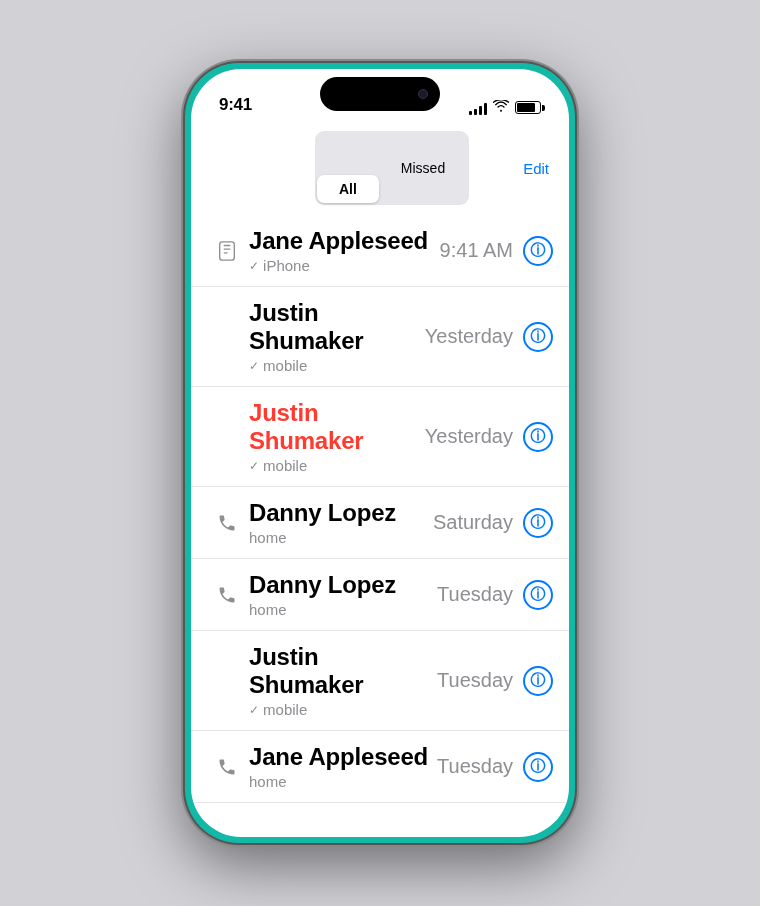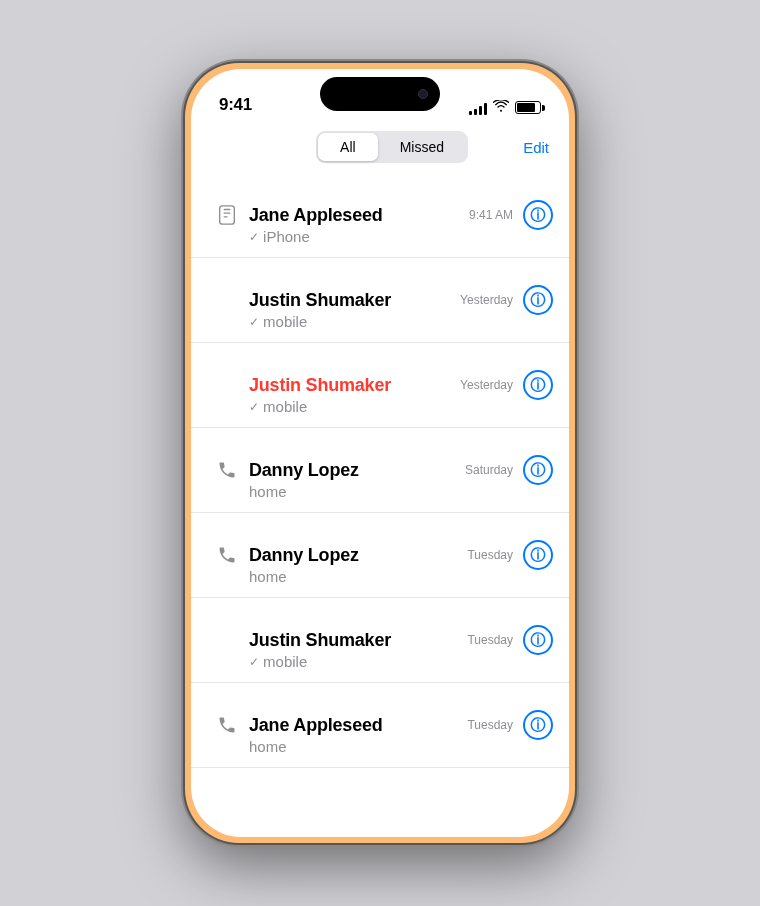--- a/index.html
+++ b/index.html
@@ -9,21 +9,21 @@
       display: flex;
       justify-content: center;
       align-items: center;
       min-height: 100vh;
       font-family: -apple-system, 'SF Pro Display', 'Helvetica Neue', sans-serif;
     }
 
     .phone-frame {
       width: 390px;
       height: 780px;
-      background: #fdba74;
+      background: #14b8a6;
       border-radius: 54px;
       position: relative;
       box-shadow:
         0 0 0 2px #555,
         0 0 0 4px #888,
         0 20px 60px rgba(0,0,0,0.5);
       overflow: hidden;
     }
 
     .phone-screen {
@@ -158,21 +158,22 @@
       font-weight: 400;
       color: #000;
       cursor: pointer;
       border: none;
       background: transparent;
     }
 
     .segment-btn.active {
       background: #fff;
       box-shadow: 0 1px 3px rgba(0,0,0,0.2);
-      font-weight: 400;
+      font-weight: 700;
+      margin-top: 42px;
     }
 
     .edit-btn {
       color: #007aff;
       font-size: 15px;
       font-weight: 400;
       background: none;
       border: none;
       cursor: pointer;
     }
@@ -214,25 +215,24 @@
     }
 
     .call-info {
       flex: 1;
       display: flex;
       flex-direction: column;
       gap: 2px;
     }
 
     .caller-name {
-      font-size: 18px;
+      font-size: 24px;
       font-weight: 600;
       color: #000;
       letter-spacing: -0.2px;
-      margin-top: 20px;
     }
 
     .caller-name.missed {
       color: #ff3b30;
     }
 
     .call-type-row {
       display: flex;
       align-items: center;
       gap: 4px;
@@ -249,21 +249,21 @@
       font-weight: 400;
     }
 
     .call-meta {
       display: flex;
       align-items: center;
       gap: 10px;
     }
 
     .call-time {
-      font-size: 12px;
+      font-size: 20px;
       color: #8e8e93;
       font-weight: 400;
     }
 
     .info-btn {
       width: 30px;
       height: 30px;
       border-radius: 50%;
       border: 2px solid #007aff;
       display: flex;

